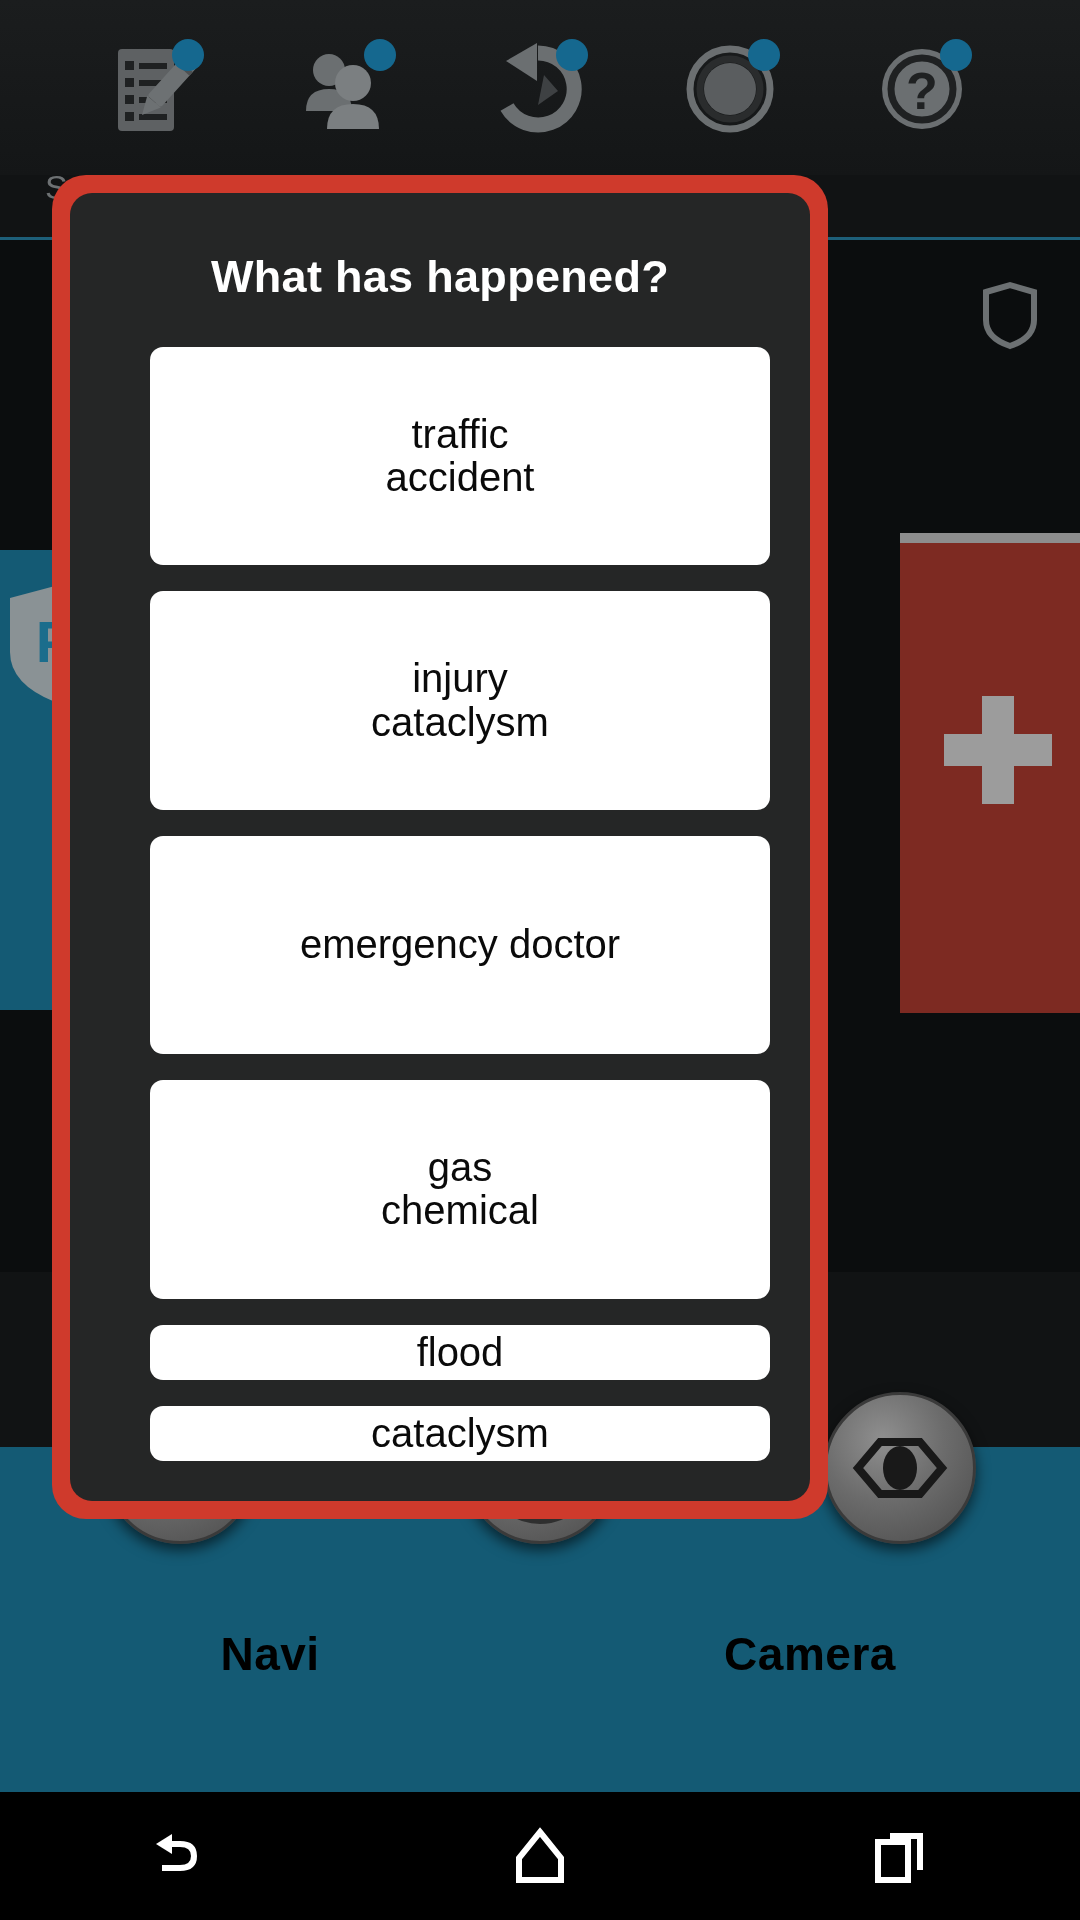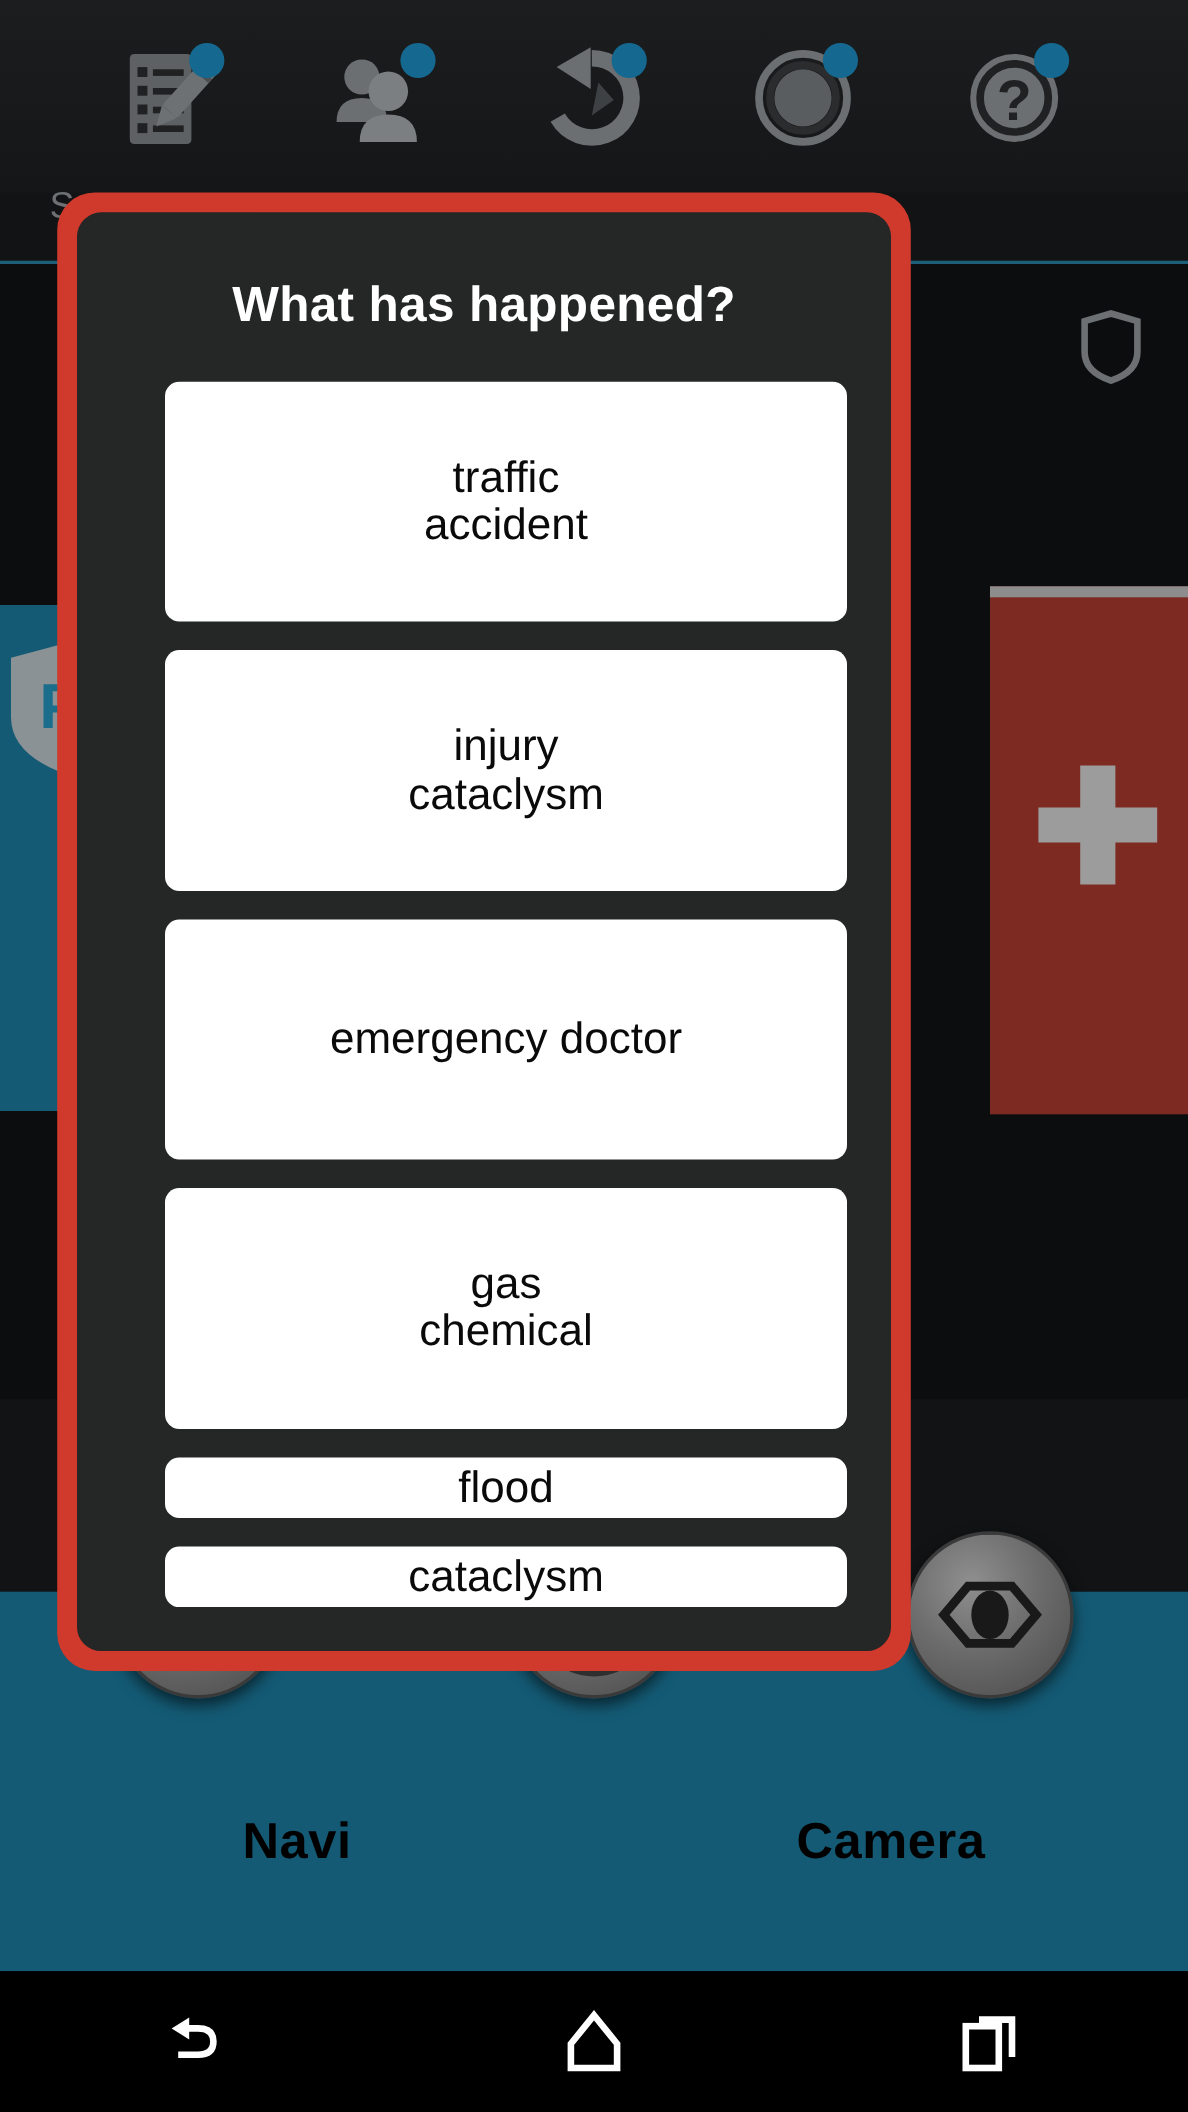--- a/index.html
+++ b/index.html
@@ -71,21 +71,21 @@
   .bn-items {
     position: absolute; left: 0; top: 0; width: 1080px; height: 345px;
     display: flex;
   }
   .bn-item {
     flex: 1; display: flex; flex-direction: column; align-items: center;
     padding-top: 18px;
   }
   .bn-ic { width: 150px; height: 150px; position: relative; }
   .bn-label {
-    margin-top: 31px; color: #000; font-size: 46px; font-weight: bold;
+    margin-top: 12px; color: #000; font-size: 46px; font-weight: bold;
     letter-spacing: .5px;
   }
   
   .bn-icon-riser { position: absolute; bottom: 128px; width: 1080px; height: 345px; display:flex; pointer-events:none; }
   .bn-riser-cell { flex:1; display:flex; justify-content:center; }
   .bn-riser-cell .knob { position: relative; top: -55px; }
 
   .knob {
     width: 152px; height: 152px; border-radius: 50%;
     background: radial-gradient(circle at 38% 30%, #8f8f8f 0%, #6c6c6c 45%, #4a4a4a 100%);

